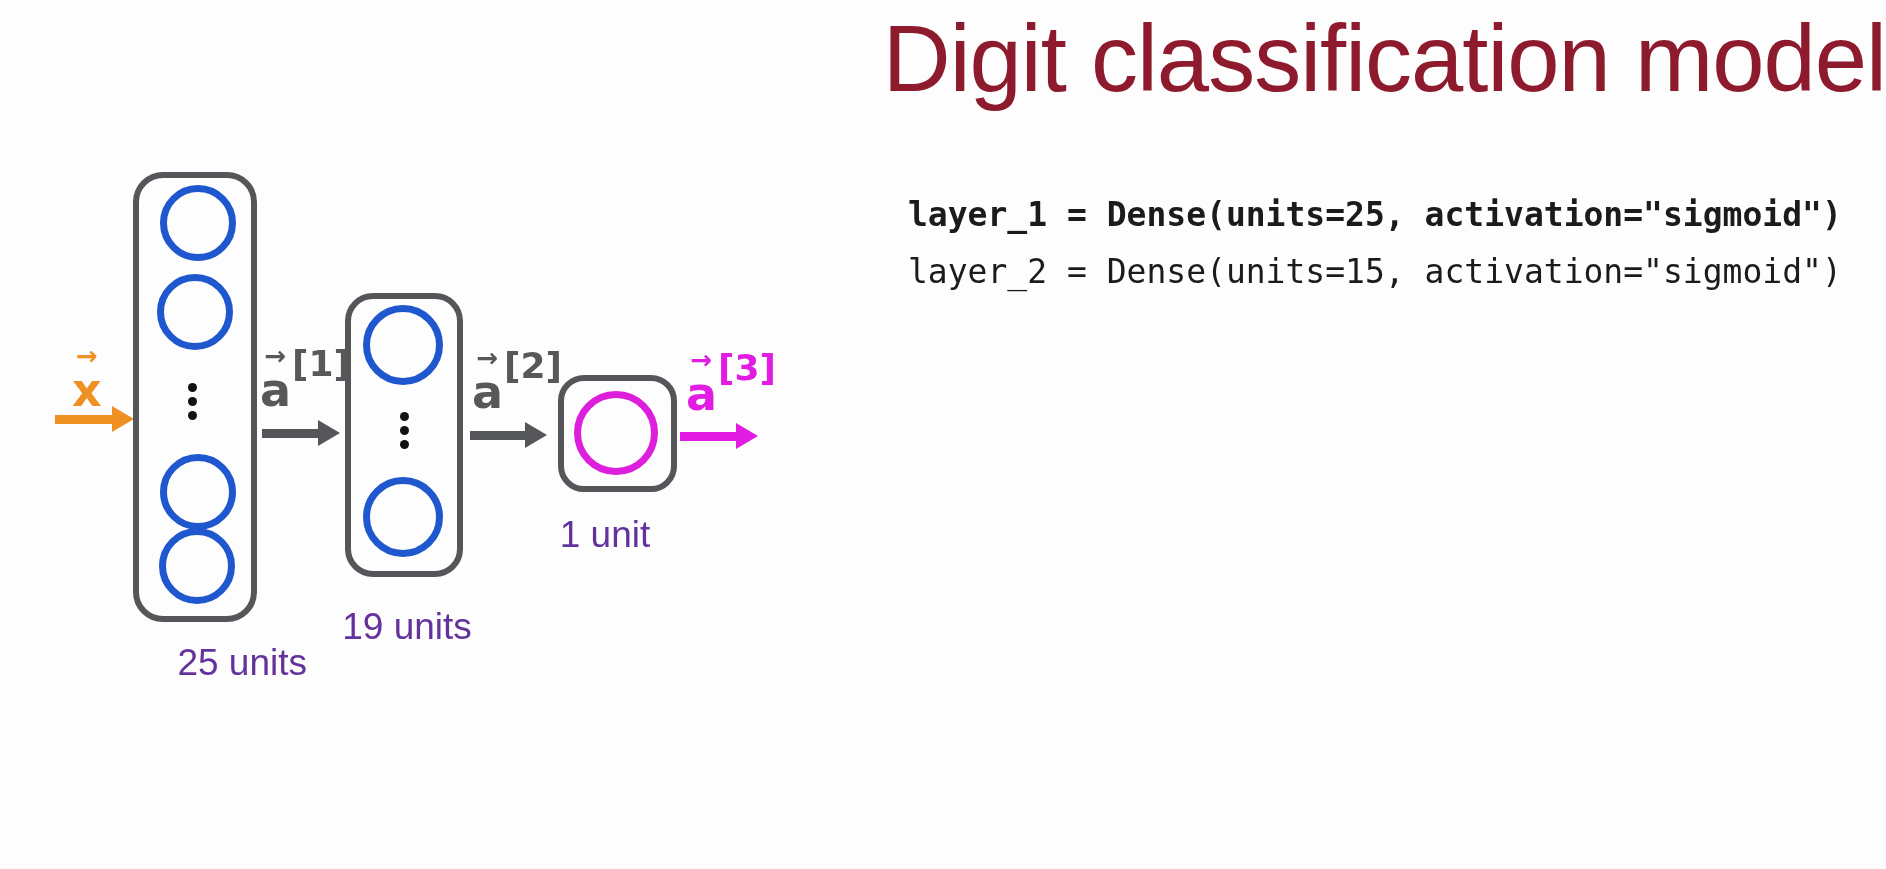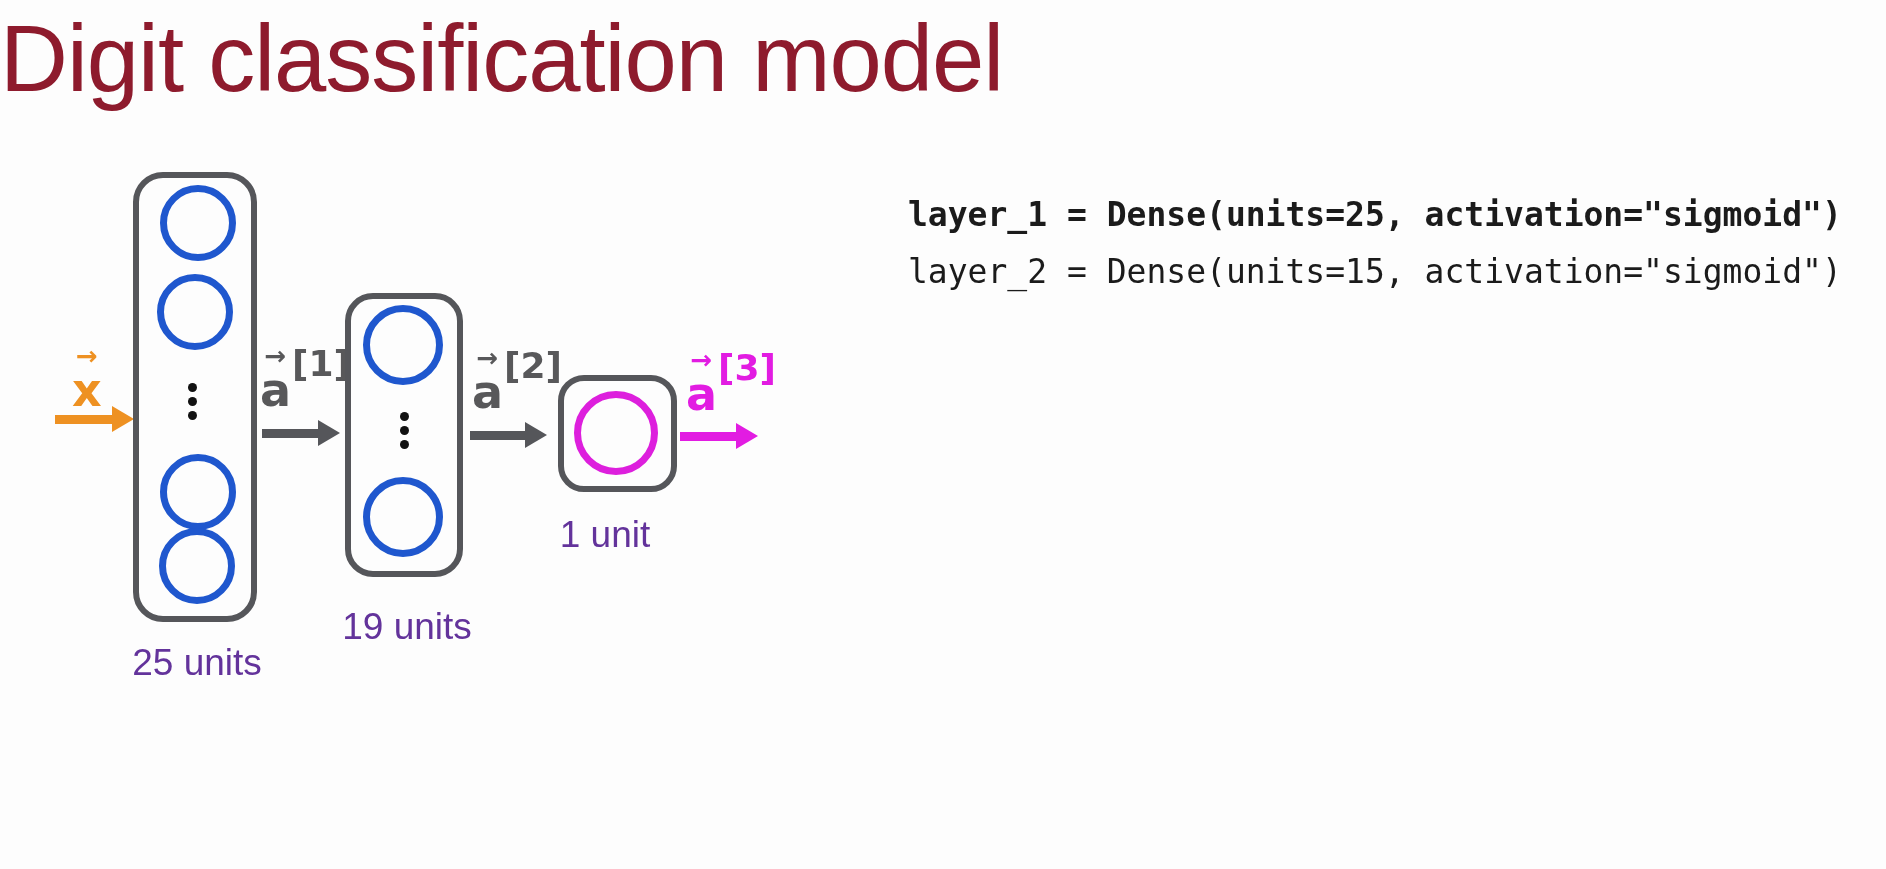--- a/index.html
+++ b/index.html
@@ -8,21 +8,21 @@
     width:1886px; height:869px;
     background:#FDFDFD;
     overflow:hidden;
     font-family:"Liberation Sans", sans-serif;
   }
 
   
   .title {
     position:absolute;
     left:0; top:6px; width:1886px;
-    text-align:left;
+    text-align:right;
     font-size:94px;
     line-height:1.12;
     font-weight:500;
     letter-spacing:-1px;
     color:#8E1B2D;
   }
 
   
   .layer-box {
     position:absolute;
@@ -132,21 +132,21 @@
   <div class="layer-box box1"></div>
   <div class="neuron blue" style="left:160px; top:185px; width:76px; height:76px;"></div>
   <div class="neuron blue" style="left:157px; top:274px; width:76px; height:76px;"></div>
   <div class="vdots" style="left:188px; top:383px;">
     <span class="dot"></span>
       <span class="dot"></span>
       <span class="dot"></span>
   </div>
   <div class="neuron blue" style="left:160px; top:454px; width:76px; height:76px;"></div>
   <div class="neuron blue" style="left:159px; top:528px; width:76px; height:76px;"></div>
-  <div class="units-label" style="left:87px; top:644px;">25 units</div>
+  <div class="units-label" style="left:87px; top:644px;text-align:right;">25 units</div>
 
   <div class="vec-label gray" style="left:260px; top:360px;">
     <span class="vec-stack"><span class="vec-arrow">→</span><span class="vec-letter">a</span></span><sup class="vec-sup">[1]</sup>
   </div>
   <div class="arrow gray" style="left:262px; top:420px;">
     <div class="arrow-shaft" style="width:56px;"></div>
     <div class="arrow-head"></div>
   </div>
 
   <div class="layer-box box2"></div>

